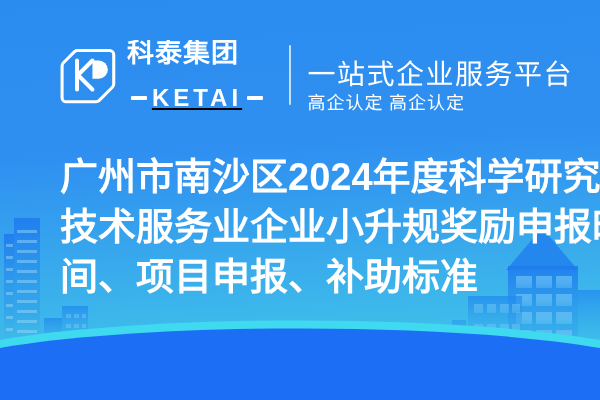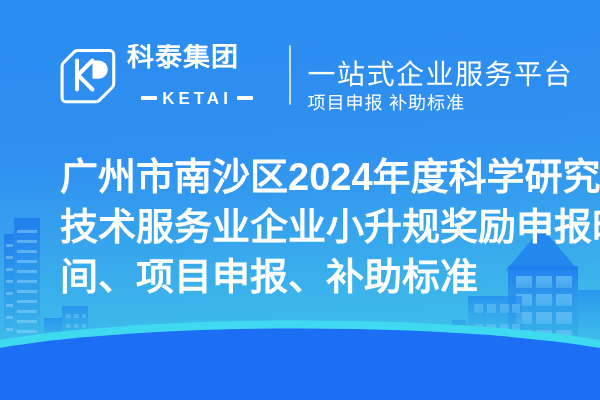--- a/index.html
+++ b/index.html
@@ -59,39 +59,40 @@
     width: 58px;
     height: 58px;
     flex: 0 0 auto;
   }
   .logo-words {
     display: flex;
     flex-direction: column;
     align-items: center;
     justify-content: center;
     gap: 18px;
+    text-decoration: underline;
   }
   .logo-cn {
     height: 28px;
     display: block;
   }
   .logo-en-row {
     display: flex;
     align-items: center;
     gap: 5px;
   }
   .logo-dash {
     width: 16px;
     height: 4px;
     background: #ffffff;
     border-radius: 1px;
   }
   .logo-en {
     color: #ffffff;
-    font-size: 17px;
+    font-size: 24px;
     font-weight: 700;
     letter-spacing: 4px;
     line-height: 1;
     font-family: "Liberation Sans", "DejaVu Sans", sans-serif;
   }
 
   .divider {
     width: 1.5px;
     height: 60px;
     background: rgba(255,255,255,0.72);
@@ -271,21 +272,21 @@
           <span class="logo-en">KETAI</span>
           <span class="logo-dash"></span>
         </div>
       </div>
     </div>
 
     <div class="divider"></div>
 
     <div class="tagline">
       <div class="tagline-main">一站式企业服务平台</div>
-      <div class="tagline-sub">项目申报 补助标准</div>
+      <div class="tagline-sub">高企认定 高企认定</div>
     </div>
   </div>
 
   <div class="title-block">
     <div class="title-line">广州市南沙区2024年度科学研究和</div>
     <div class="title-line">技术服务业企业小升规奖励申报时</div>
     <div class="title-line">间、项目申报、补助标准</div>
   </div>
 
 </div>

